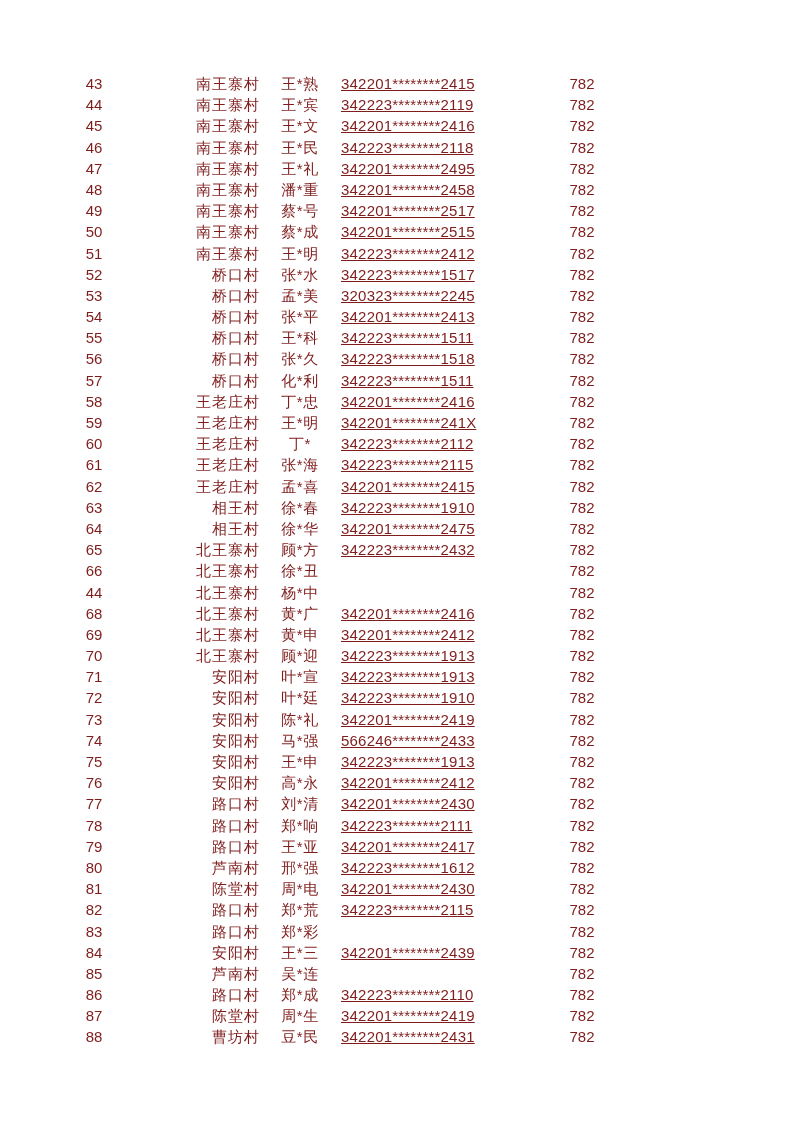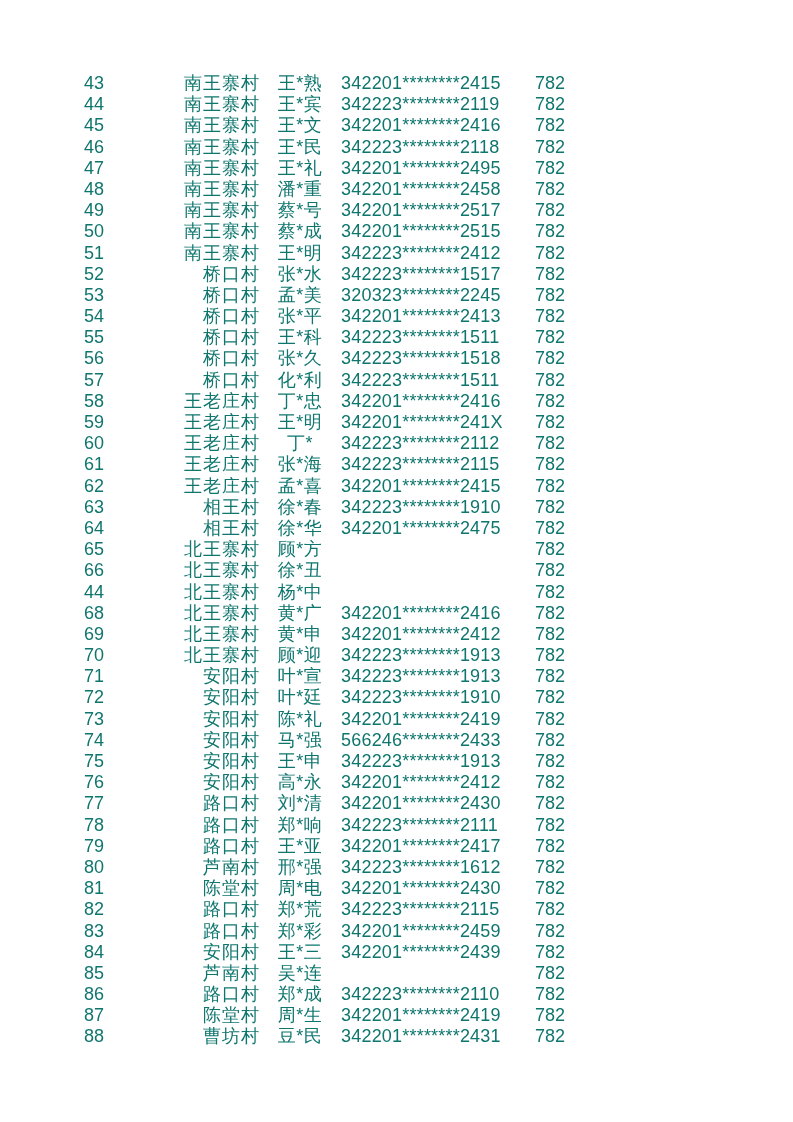--- a/index.html
+++ b/index.html
@@ -5,22 +5,22 @@
   html, body { margin: 0; padding: 0; }
   body {
     width: 793px; height: 1122px;
     background: #ffffff;
     font-family: "Liberation Sans", "DejaVu Sans", sans-serif;
   }
   .page {
     position: relative;
     width: 793px; height: 1122px;
     background: #ffffff;
-    color: #0f766e;
-    font-size: 18px;
+    color: #7f1d1d;
+    font-size: 15px;
     overflow: hidden;
   }
   .table {
     position: absolute;
     top: 73px; left: 0;
     width: 793px;
   }
   .row {
     position: relative;
     height: 21.2px;
@@ -28,22 +28,22 @@
   .cell {
     position: absolute;
     top: 0; height: 21.2px;
     line-height: 21.2px;
     white-space: nowrap;
     overflow: visible;
   }
   .c-num     { left: 48px;  width: 92px;  text-align: center; }
   .c-village { left: 120px; width: 140px; text-align: right; letter-spacing: 1px; }
   .c-name    { left: 260px; width: 80px;  text-align: center;   letter-spacing: 0.5px; }
-  .c-id      { left: 341px; width: 180px; text-align: left;   letter-spacing: 0.2px; }
-  .c-amount  { left: 492px; width: 116px; text-align: center; }
+  .c-id      { left: 341px; width: 180px; text-align: left;   letter-spacing: 0.2px; text-decoration: underline; }
+  .c-amount  { left: 524px; width: 116px; text-align: center; }
 </style>
 </head>
 <body>
 
 <div class="page">
   <div class="table">
     <div id="table-body">
         <div class="row">
           <div class="cell c-num">43</div>
           <div class="cell c-village">南王寨村</div>
@@ -195,20 +195,21 @@
           <div class="cell c-num">64</div>
           <div class="cell c-village">相王村</div>
           <div class="cell c-name">徐*华</div>
           <div class="cell c-id">342201********2475</div>
           <div class="cell c-amount">782</div>
         </div>
         <div class="row">
           <div class="cell c-num">65</div>
           <div class="cell c-village">北王寨村</div>
           <div class="cell c-name">顾*方</div>
+          <div class="cell c-id">342223********2432</div>
           <div class="cell c-amount">782</div>
         </div>
         <div class="row">
           <div class="cell c-num">66</div>
           <div class="cell c-village">北王寨村</div>
           <div class="cell c-name">徐*丑</div>
           <div class="cell c-amount">782</div>
         </div>
         <div class="row">
           <div class="cell c-num">44</div>
@@ -318,21 +319,20 @@
           <div class="cell c-num">82</div>
           <div class="cell c-village">路口村</div>
           <div class="cell c-name">郑*荒</div>
           <div class="cell c-id">342223********2115</div>
           <div class="cell c-amount">782</div>
         </div>
         <div class="row">
           <div class="cell c-num">83</div>
           <div class="cell c-village">路口村</div>
           <div class="cell c-name">郑*彩</div>
-          <div class="cell c-id">342201********2459</div>
           <div class="cell c-amount">782</div>
         </div>
         <div class="row">
           <div class="cell c-num">84</div>
           <div class="cell c-village">安阳村</div>
           <div class="cell c-name">王*三</div>
           <div class="cell c-id">342201********2439</div>
           <div class="cell c-amount">782</div>
         </div>
         <div class="row">

